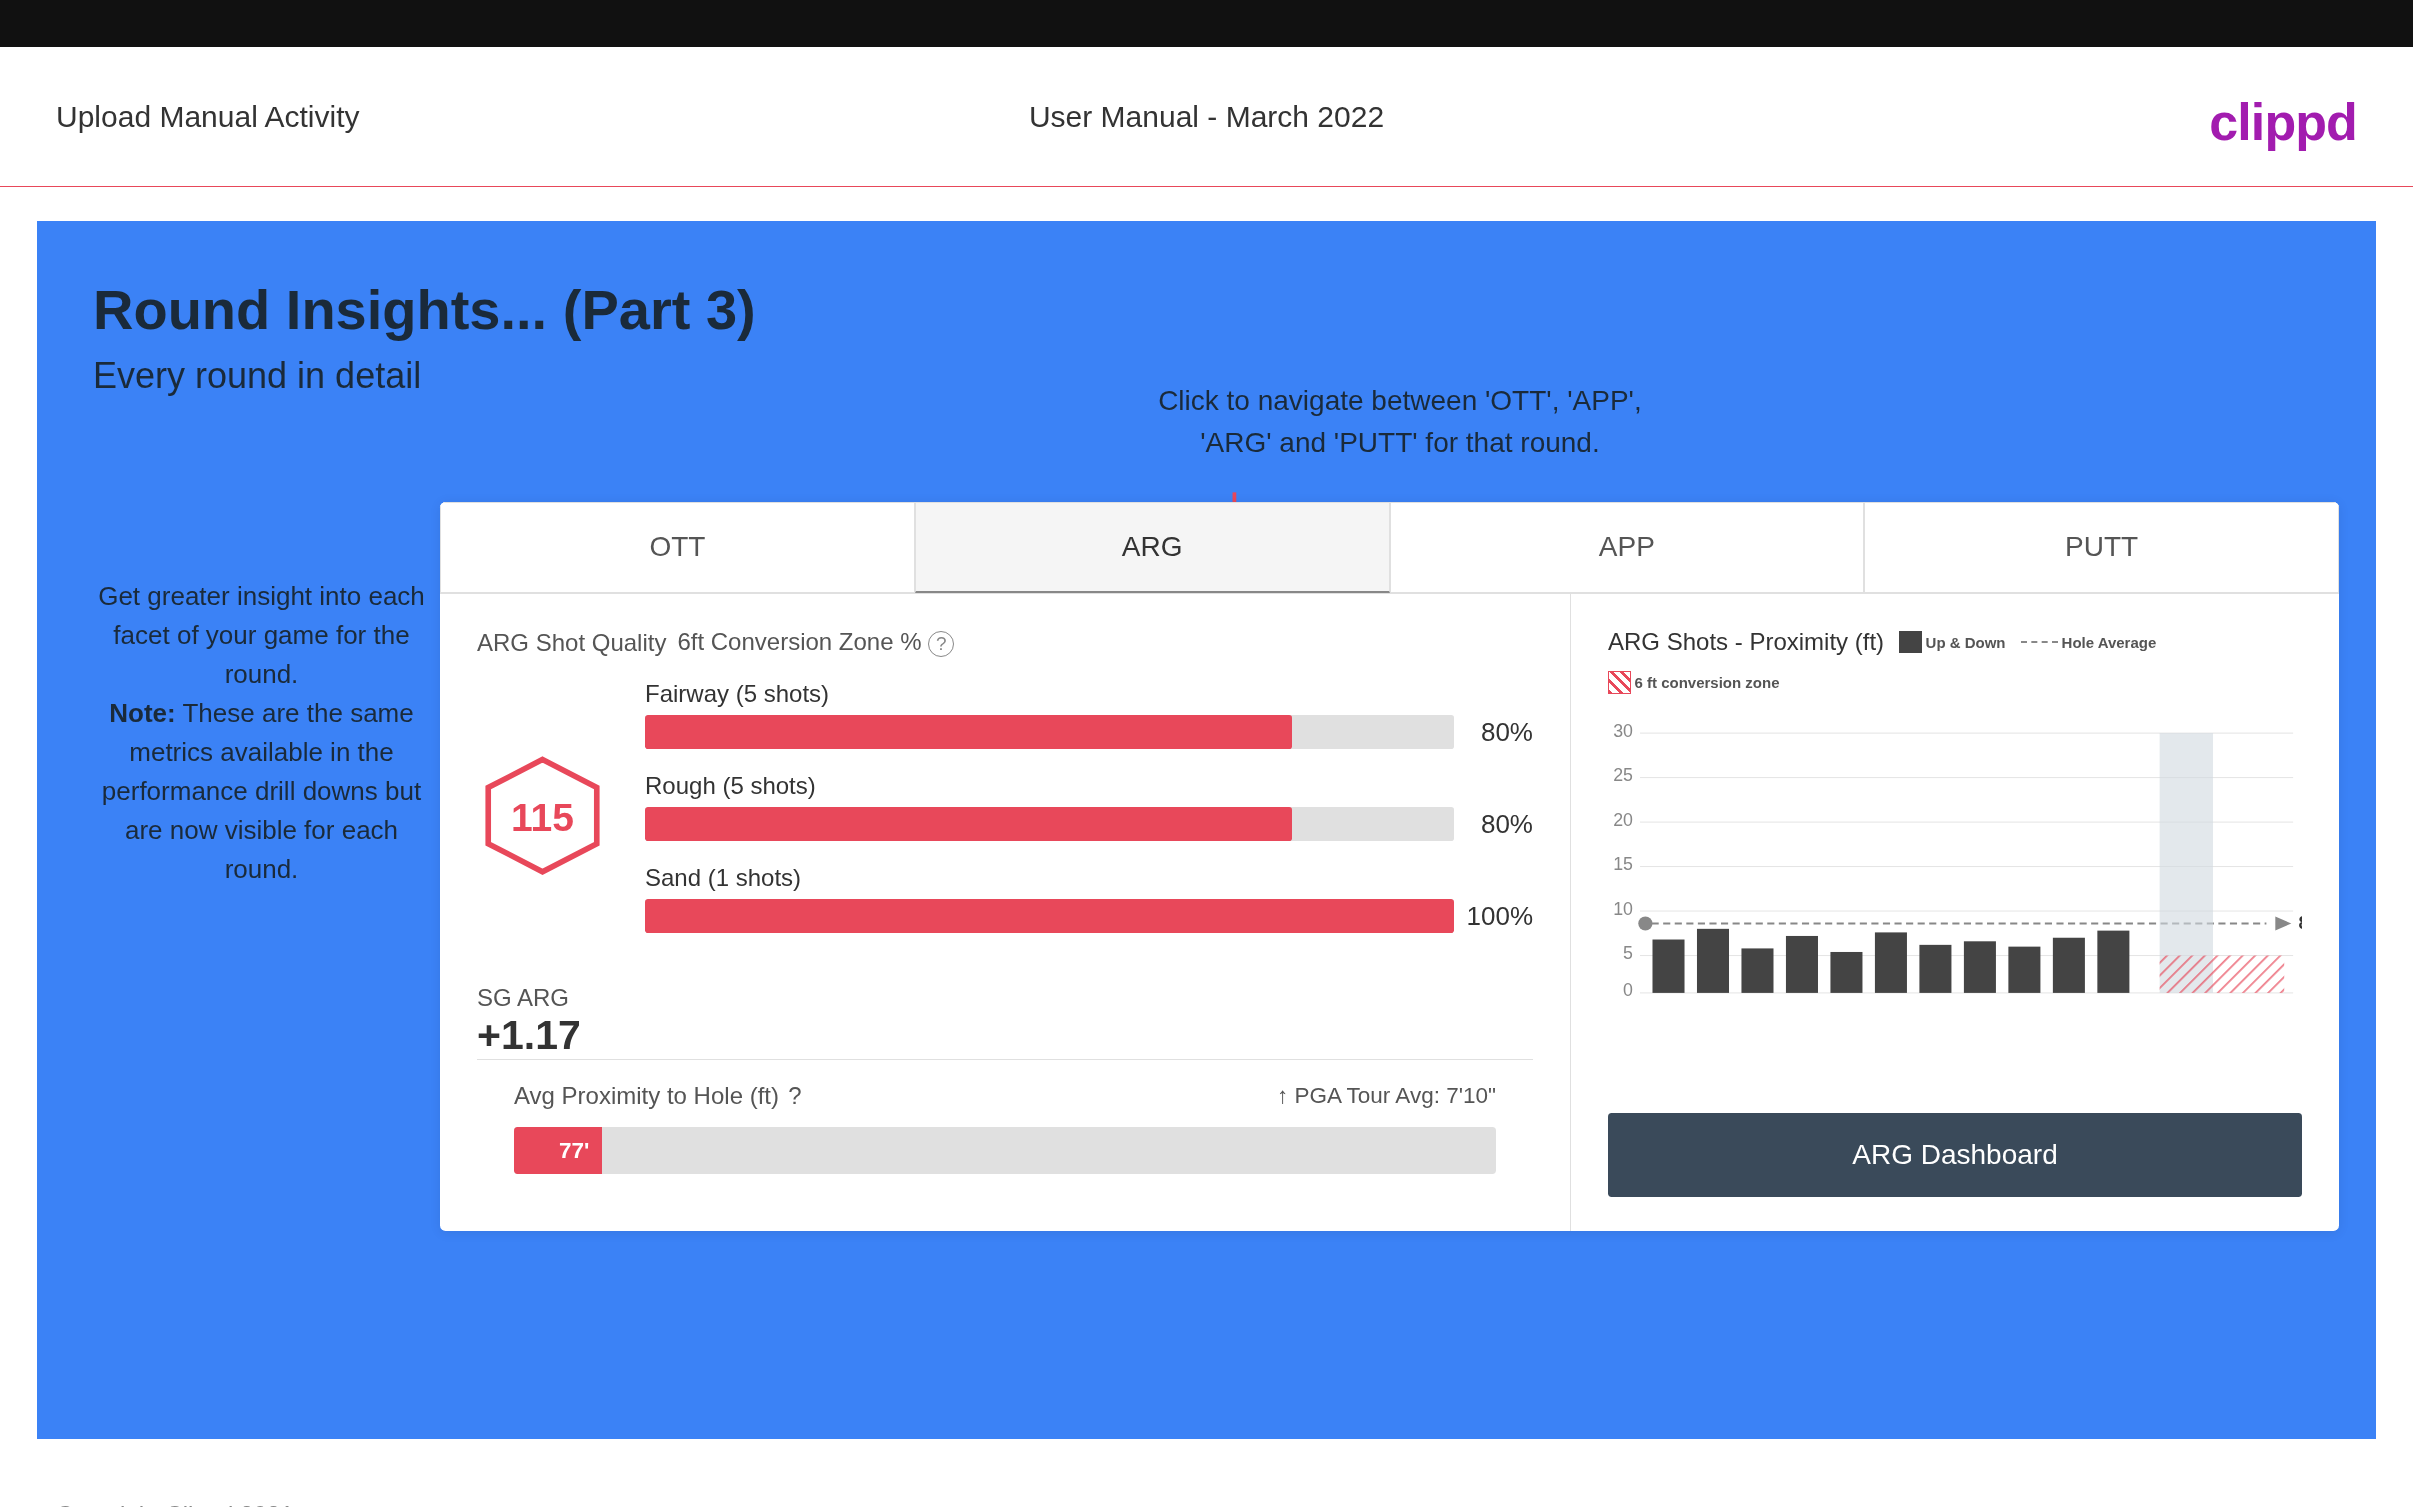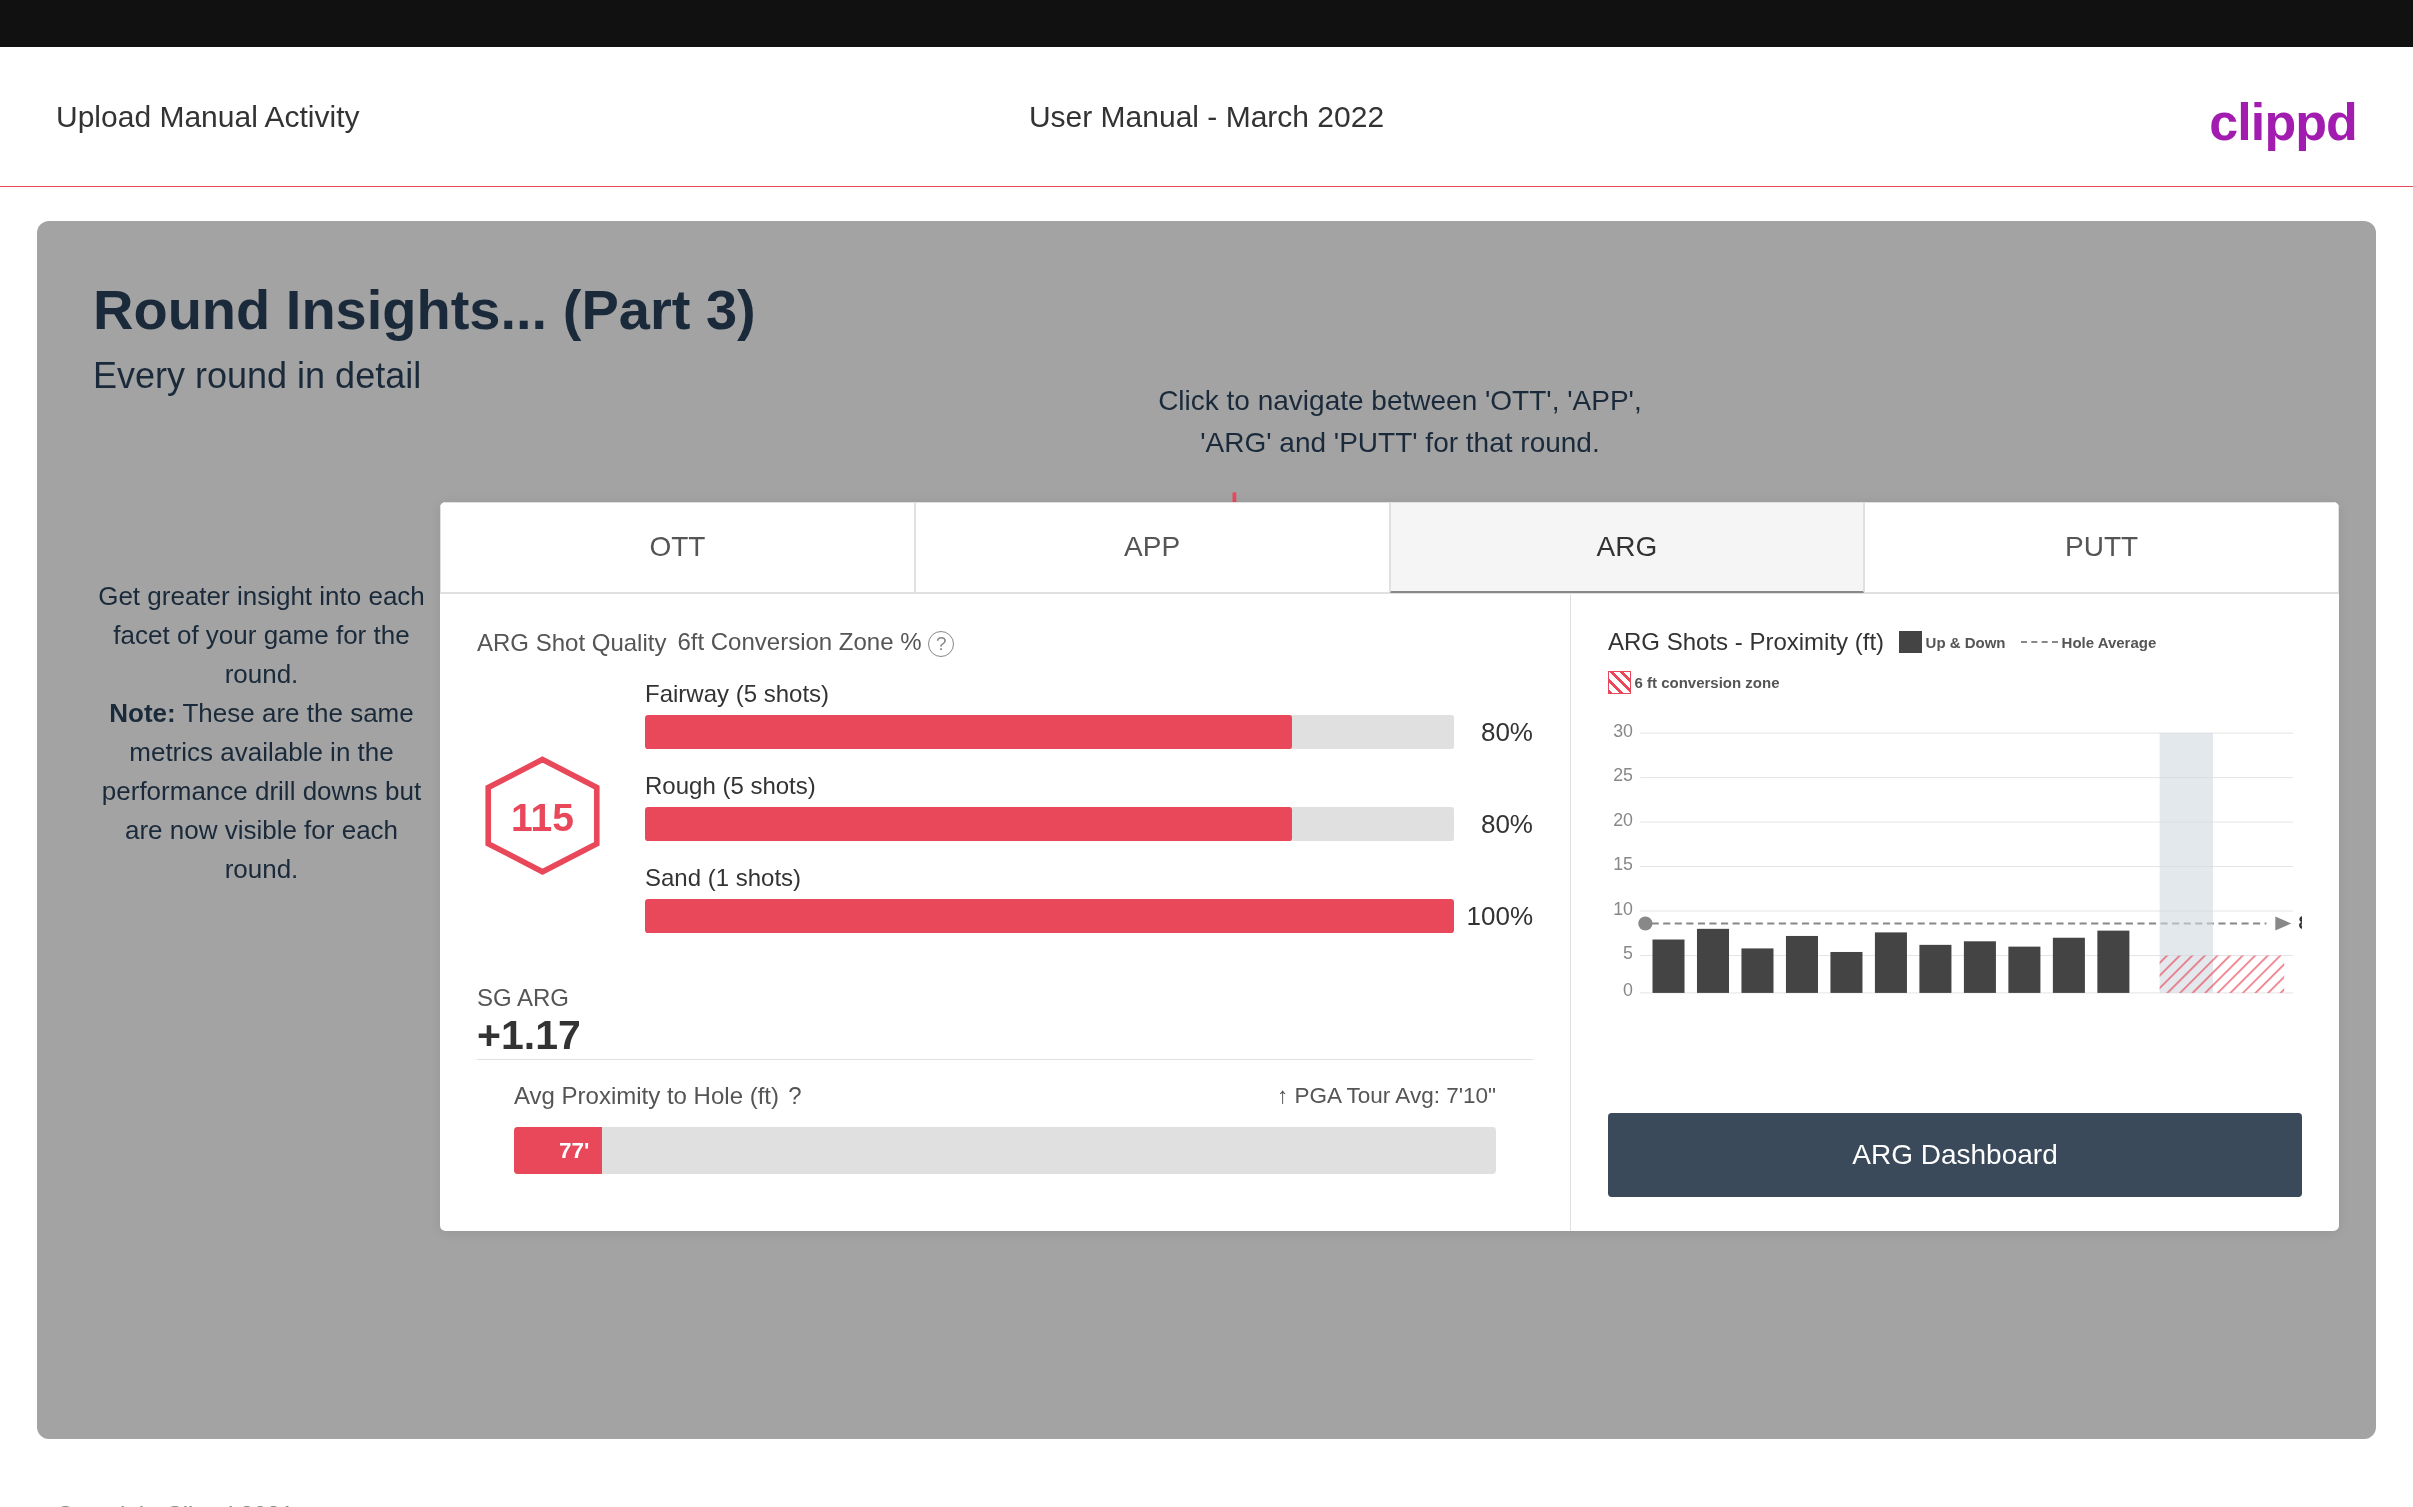--- a/index.html
+++ b/index.html
@@ -43,24 +43,24 @@
       margin-left: auto;
       font-size: 52px;
       font-weight: 700;
       color: #a21caf;
       letter-spacing: -0.9px;
       margin-top: 11px;
     }
 
     
     .main-content {
-      background: #a3a3a3;
+      background: #3b82f6;
       margin: 34px 37px;
       padding: 56px 56px 56px 56px;
-      border-radius: 12px;
+      border-radius: 0;
       min-height: 1218px;
       position: relative;
     }
 
     
     .page-title {
       font-size: 56px;
       font-weight: 700;
       color: #1a2a3a;
       margin-bottom: 13px;
@@ -412,25 +412,25 @@
       <polygon points="65,68 65,92 80,80" fill="#e8485a"></polygon>
     </svg>
   </div>
 
   <div class="panel">
 
     <div class="tabs">
       <div class="tab">
         <span>OTT</span>
       </div>
+      <div class="tab active">
+        <span>ARG</span>
+      </div>
       <div class="tab">
         <span>APP</span>
-      </div>
-      <div class="tab active">
-        <span>ARG</span>
       </div>
       <div class="tab">
         <span>PUTT</span>
       </div>
     </div>
 
     <div class="panel-body">
 
       <div class="panel-left">
 

